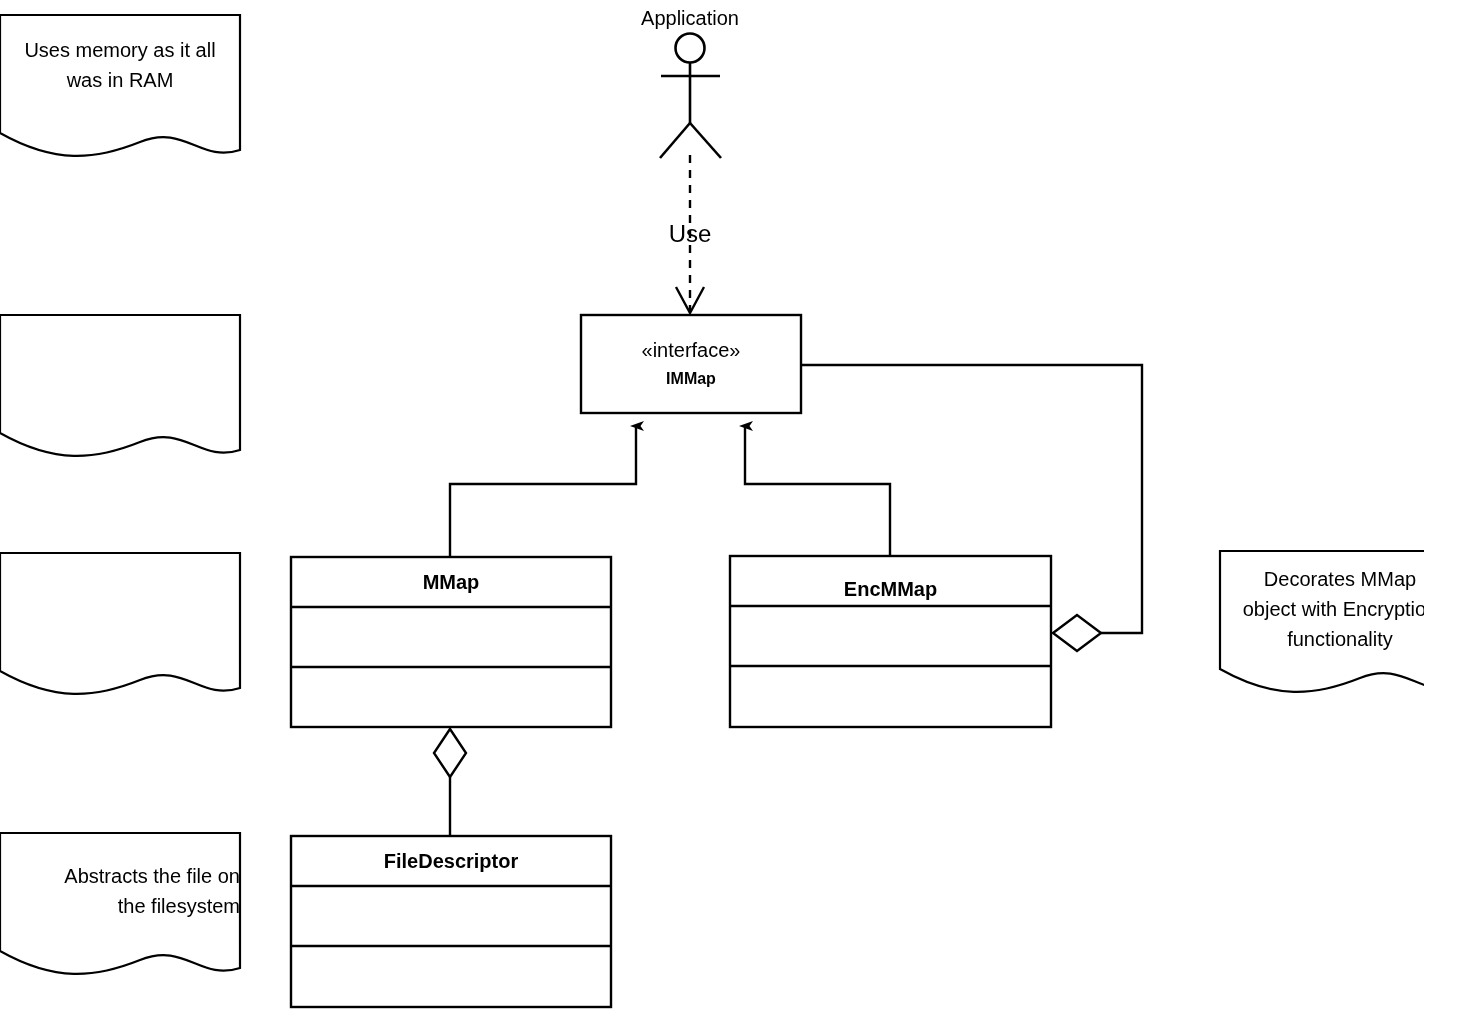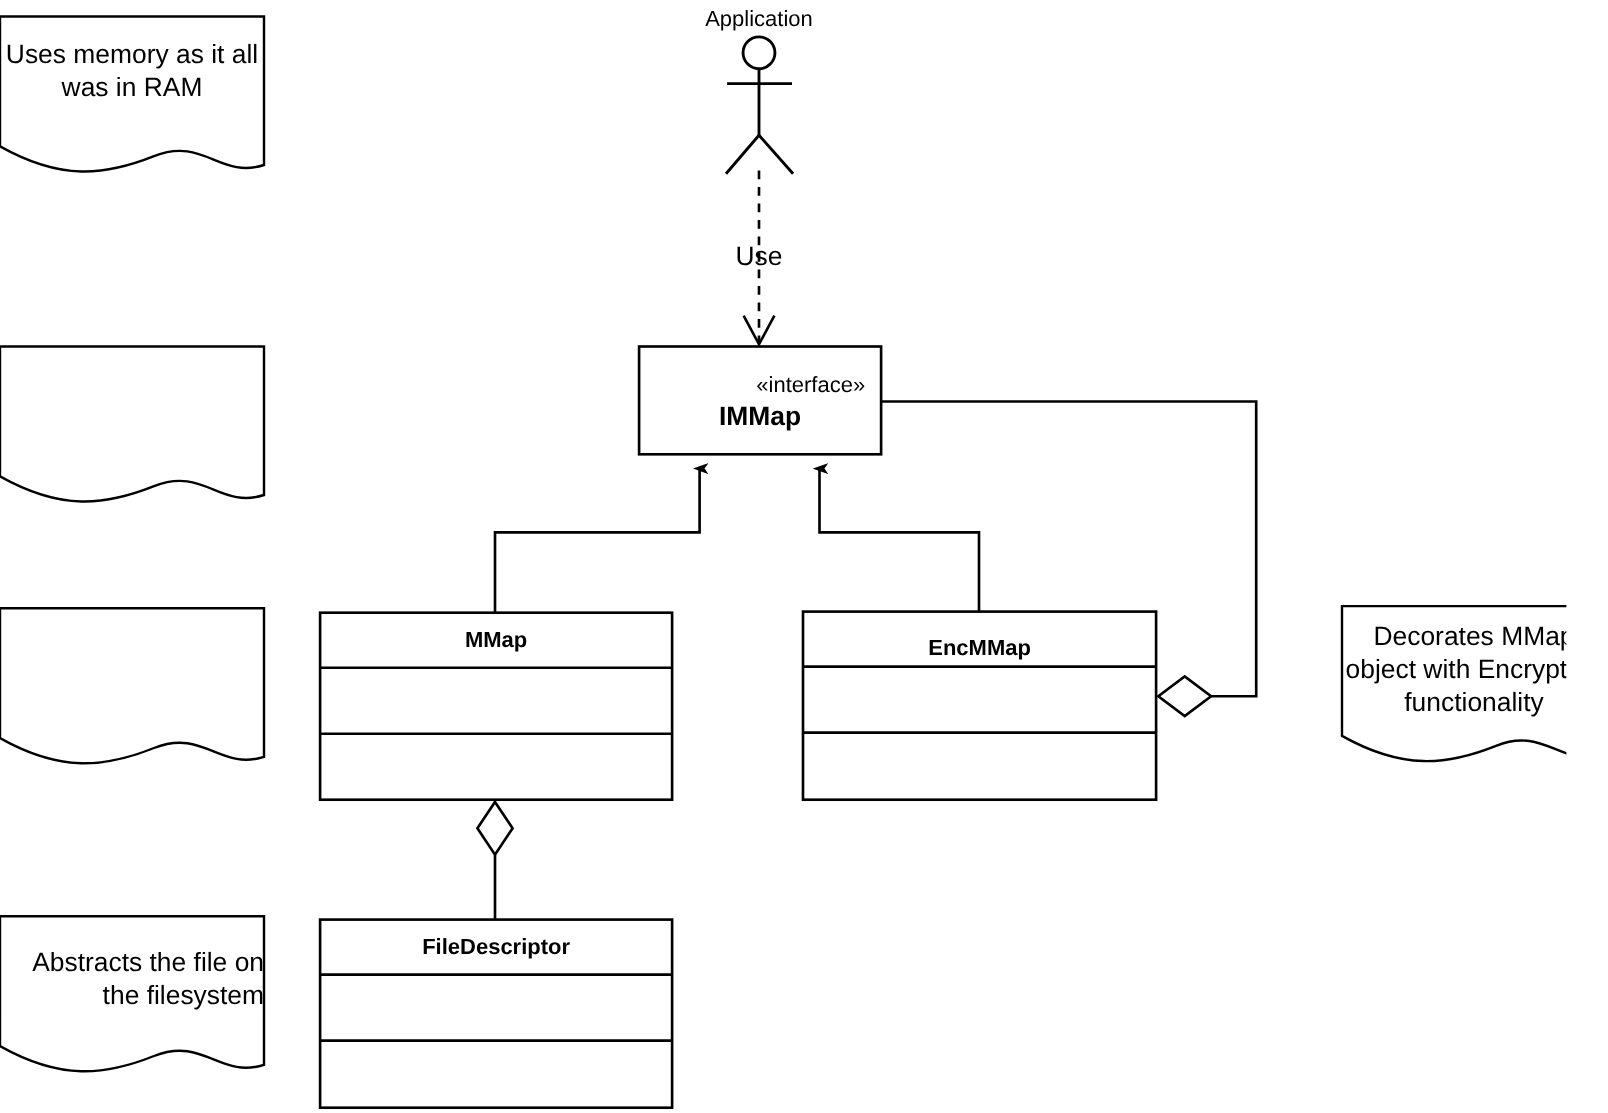--- a/index.html
+++ b/index.html
@@ -28,34 +28,33 @@
   .lbl {
     position: absolute;
     text-align: center;
     line-height: 30px;
     font-size: 20px;
     color: #000000;
     white-space: pre-line;
     pointer-events: none;
   }
   .note-text {
-    font-size: 24px;
+    font-size: 20px;
     line-height: 30px;
   }
   .class-title {
     font-weight: bold;
     font-size: 20px;
   }
   .iface-stereo {
     font-size: 20px;
     font-weight: normal;
-    padding-left: 46px;
   }
   .iface-name {
-    font-size: 24px;
+    font-size: 16px;
     font-weight: bold;
   }
   .edge-label {
     font-size: 24px;
     line-height: 24px;
   }
   .actor-label {
     font-size: 20px;
   }
 </style>

